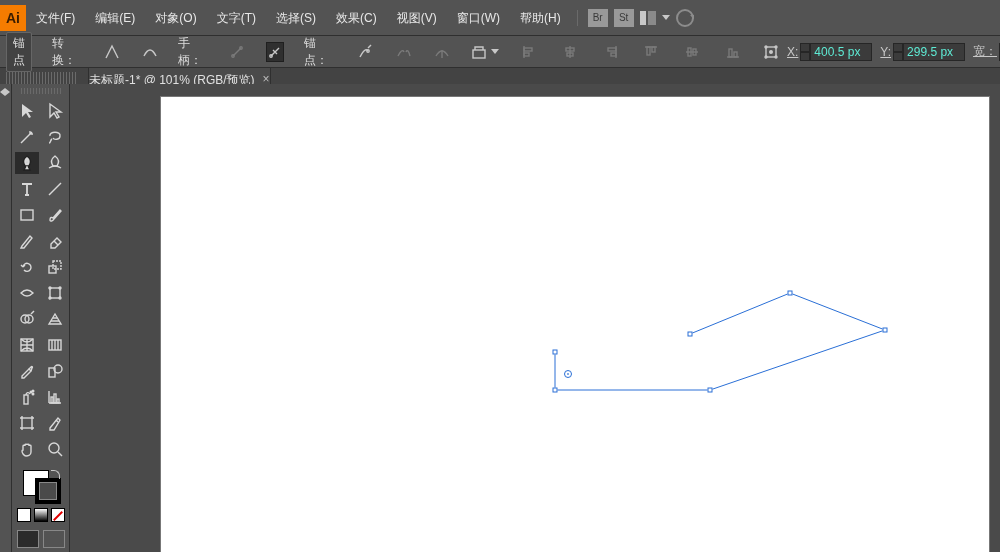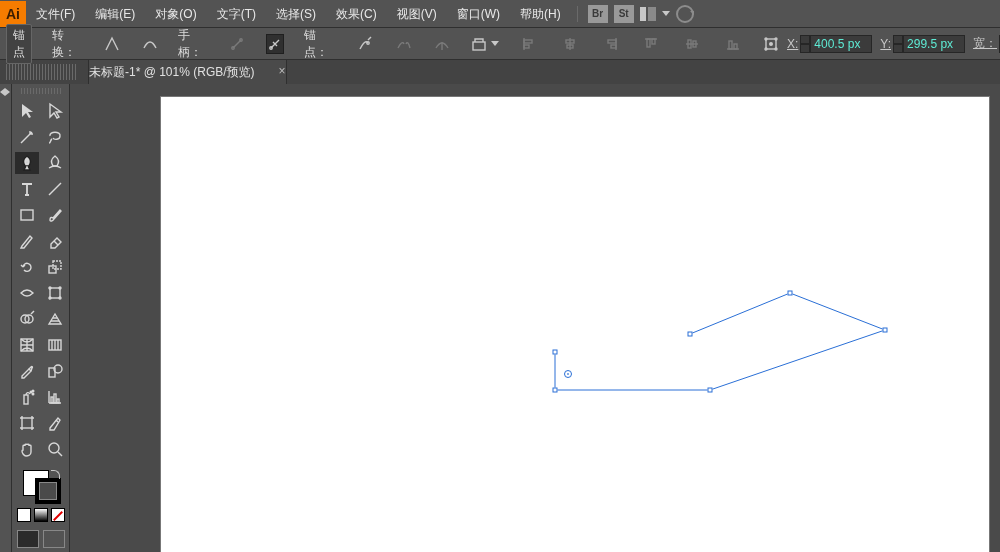--- a/index.html
+++ b/index.html
@@ -1,24 +1,24 @@
 <!DOCTYPE html>
 <html><head>
 <meta charset="utf-8">
 <style>
   * { margin: 0; padding: 0; box-sizing: border-box; font-family: "Microsoft YaHei", Arial, sans-serif; font-size: 12px; }
   body { width: 1000px; height: 552px; background: #4a4a4a; overflow: hidden; color: #ddd; }
 
   
-  .menubar { display: flex; align-items: center; height: 28px; background: #535353; border-bottom: 1px solid #2f2f2f; }
+  .menubar { display: flex; align-items: center; height: 36px; background: #535353; border-bottom: 1px solid #2f2f2f; }
   .ai-logo { width: 26px; height: 26px; background: #f57c00; color: #3b1d00; font-weight: bold; font-size: 14px; display: flex; align-items: center; justify-content: center; }
   .menu-item { padding: 0 10px; line-height: 26px; cursor: default; color: #e8e8e8; }
   .menu-sep { width: 1px; height: 16px; background: #6a6a6a; margin: 0 6px; }
   .menubar-right { display: flex; align-items: center; gap: 6px; margin-left: 4px; }
-  .sq-btn { width: 20px; height: 18px; background: #999; color: #3a3a3a; font-size: 10px; display: flex; align-items: center; justify-content: center; font-weight: bold; }
+  .sq-btn { width: 20px; height: 18px; background: #999; color: #3a3a3a; font-size: 10px; display: flex; align-items: center; justify-content: center; font-weight: normal; }
   .layout-toggle { display:flex; gap:2px; align-items:center; }
   .layout-toggle .b{ width:6px; height:14px; background:#c8c8c8; }
   .layout-toggle .b2{ width:8px; height:14px; background:#8a8a8a; }
   .tri-down { width:0;height:0;border-left:4px solid transparent;border-right:4px solid transparent;border-top:5px solid #c8c8c8; margin-left:4px; }
   .sync-ico { width:18px; height:18px; border-radius:50%; border:2px solid #8c8c8c; position:relative; }
   .sync-ico::after{content:"";position:absolute;right:-2px;top:4px;width:0;height:0;border-top:4px solid #8c8c8c;border-left:4px solid transparent;}
 
   
   .optbar { display:flex; align-items:center; height:32px; background:#535353; border-bottom:1px solid #2f2f2f; padding:0 6px; gap:6px; }
   .opt-label{ background:#424242; border:1px solid #666; padding:2px 6px; border-radius:2px; color:#ddd;}
@@ -33,21 +33,21 @@
   .num-field .stepper{ width:10px;height:18px;display:flex;flex-direction:column; }
   .num-field .stepper div{flex:1;background:#3b3b3b;border:1px solid #262626;}
   .num-field input{ width:62px; height:18px; background:#3b3b3b; border:1px solid #262626; color:#5eead4; padding:0 3px; text-align:left;}
   .num-field.dim input{ color:#7a7a7a;}
   .optbar-spacer{ flex:1;}
   .diag-ico svg{ stroke:#c8c8c8;}
 
   
   .tabstrip{ height:26px; background:#434343; display:flex; align-items:flex-end; border-bottom:1px solid #2f2f2f;}
   .panel-handle{ width:70px; height:16px; margin:0 0 4px 6px; background:repeating-linear-gradient(90deg,#6a6a6a 0 1px,transparent 1px 3px); align-self:flex-start; margin-top:4px;}
-  .tab{ margin-left:6px; padding:4px 0; background:#4a4a4a; border:1px solid #2f2f2f; border-bottom:none; display:flex; align-items:flex-start; gap:24px; color:#e0e0e0;}
+  .tab{ margin-left:6px; padding:4px 0; background:#4a4a4a; border:1px solid #2f2f2f; border-bottom:none; display:flex; align-items:flex-start; gap:8px; color:#e0e0e0;}
   .tab-close{ color:#bbb; cursor:default;}
 
   
   .workspace{ position:absolute; top:84px; bottom:0; left:0; right:0; display:flex;}
   .left-rail{ width:12px; background:#535353; border-right:1px solid #2f2f2f; display:flex; justify-content:center; padding-top:4px;}
   .rail-arrows{ width:0;height:0;border-top:4px solid transparent;border-bottom:4px solid transparent;border-left:5px solid #c8c8c8;}
   .rail-arrows.r2{ border-left:none;border-right:5px solid #c8c8c8; margin-left:-2px;}
 
   
   .toolbox{ width:58px; background:#535353; border-right:1px solid #2f2f2f; padding:4px 3px; display:flex; flex-direction:column; gap:4px; align-items:center;}

